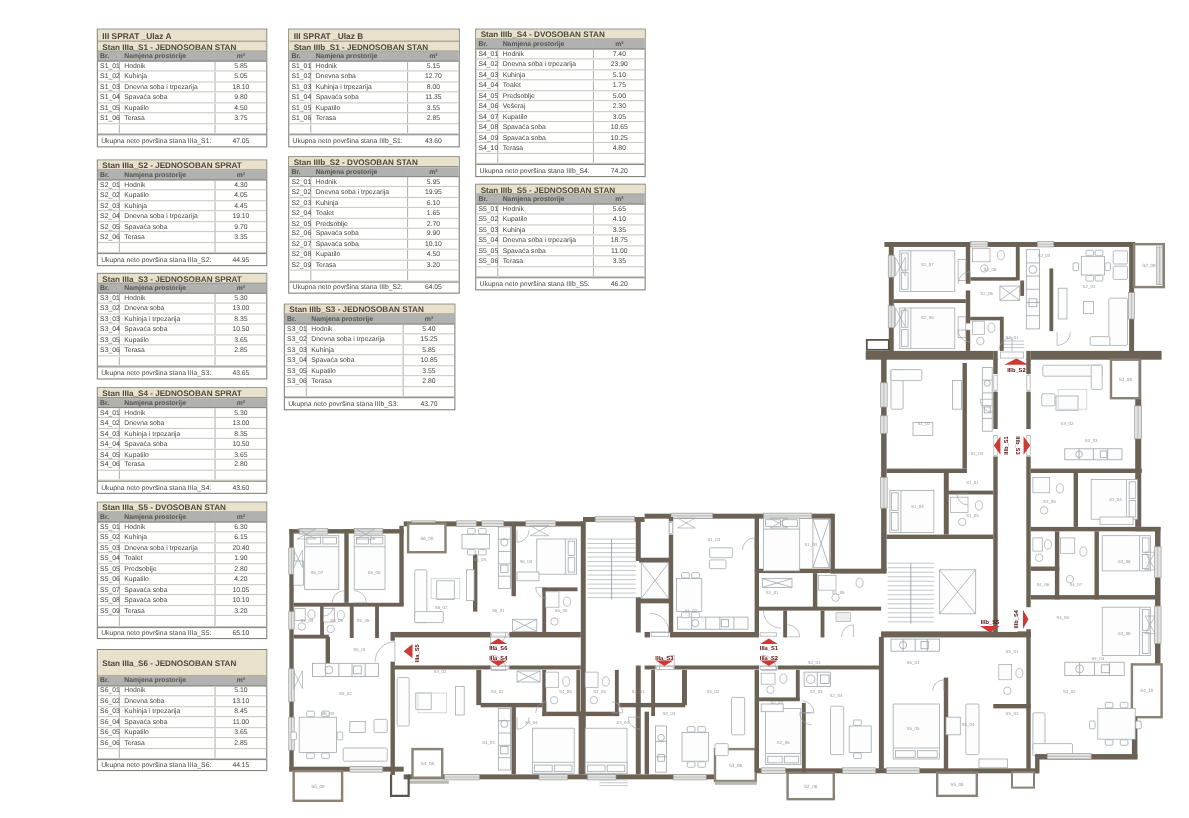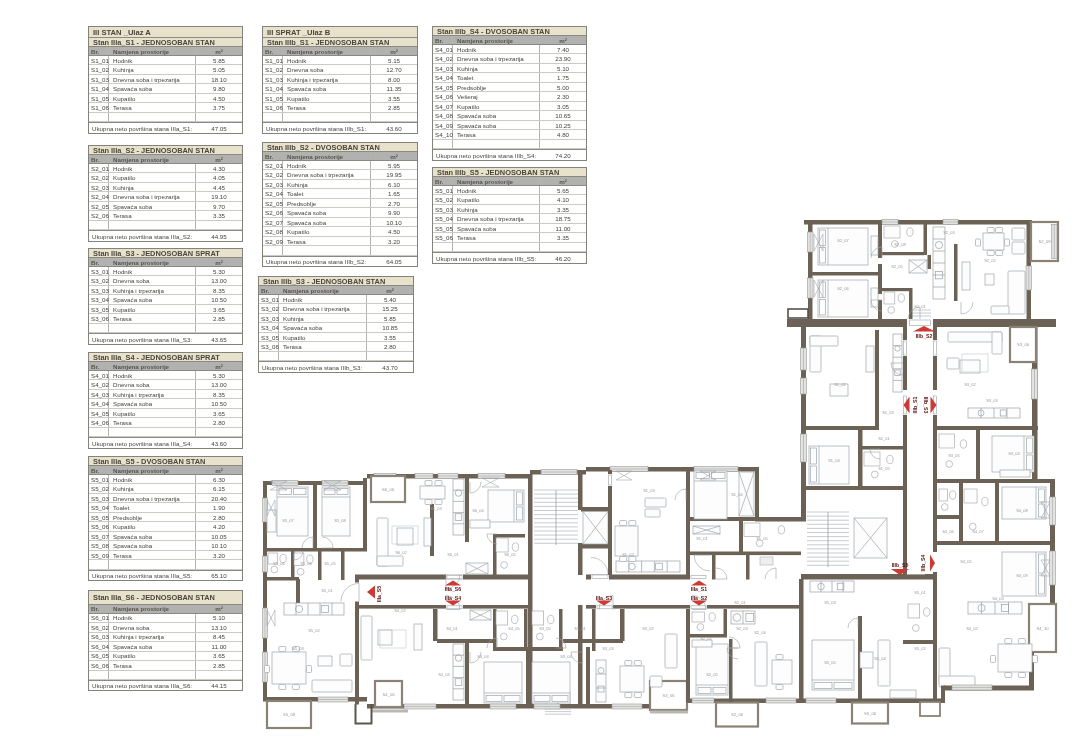--- a/index.html
+++ b/index.html
@@ -17,21 +17,21 @@
 .c1{box-sizing:border-box;padding-left:2px;flex:none;height:100%;
   display:flex;align-items:center;border-right:1px solid #b5b5af;}
 .c2{display:flex;align-items:center;box-sizing:border-box;padding-left:4px;flex:none;height:100%;
   border-right:1px solid #b5b5af;}
 .c3{display:flex;align-items:center;justify-content:center;box-sizing:border-box;flex:none;height:100%;}
 .ttot{font-size:6.2px;color:#45443f;border-top:1px solid #8a8a82;}
 .totl{display:flex;align-items:center;box-sizing:border-box;padding-left:3px;flex:none;height:100%;}
 </style></head><body>
 
 <div class="tbl" style="left:88px;top:26px;width:153px">
-<div class="trow ttitle" style="height:11.0px">III STAN _Ulaz A</div>
+<div class="trow ttitle" style="height:11.0px">III SPRAT _Ulaz A</div>
 <div class="trow tsub" style="height:9.4px">Stan IIIa_S1 - JEDNOSOBAN STAN</div>
 <div class="trow thead" style="height:8.6px">
       <span class="c1" style="width:20px">Br.</span>
       <span class="c2" style="width:87px">Namjena prostorije</span>
       <span class="c3" style="width:46px">m²</span>
     </div>
 <div class="trow tdata" style="height:9.5px">
       <span class="c1" style="width:20px">S1_01</span>
       <span class="c2" style="width:87px">Hodnik</span>
       <span class="c3" style="width:46px">5.85</span>
@@ -66,21 +66,21 @@
       <span class="c2" style="width:87px"></span>
       <span class="c3" style="width:46px"></span>
     </div>
 <div class="trow ttot" style="height:10.2px">
       <span class="totl" style="width:107px">Ukupna neto površina stana IIIa_S1:</span>
       <span class="c3" style="width:46px">47.05</span>
     </div>
 </div>
 
 <div class="tbl" style="left:88px;top:145px;width:153px">
-<div class="trow tsub" style="height:9.4px">Stan IIIa_S2 - JEDNOSOBAN STAN</div>
+<div class="trow tsub" style="height:9.4px">Stan IIIa_S2 - JEDNOSOBAN SPRAT</div>
 <div class="trow thead" style="height:8.6px">
       <span class="c1" style="width:20px">Br.</span>
       <span class="c2" style="width:87px">Namjena prostorije</span>
       <span class="c3" style="width:46px">m²</span>
     </div>
 <div class="trow tdata" style="height:9.5px">
       <span class="c1" style="width:20px">S2_01</span>
       <span class="c2" style="width:87px">Hodnik</span>
       <span class="c3" style="width:46px">4.30</span>
     </div>
@@ -273,21 +273,21 @@
       <span class="c2" style="width:87px"></span>
       <span class="c3" style="width:46px"></span>
     </div>
 <div class="trow ttot" style="height:10.2px">
       <span class="totl" style="width:107px">Ukupna neto površina stana IIIa_S5:</span>
       <span class="c3" style="width:46px">65.10</span>
     </div>
 </div>
 
 <div class="tbl" style="left:88px;top:590px;width:153px">
-<div class="trow tsub" style="height:14px">Stan IIIa_S6 - JEDNOSOBAN STAN</div>
+<div class="trow tsub" style="height:24px">Stan IIIa_S6 - JEDNOSOBAN STAN</div>
 <div class="trow thead" style="height:8.6px">
       <span class="c1" style="width:20px">Br.</span>
       <span class="c2" style="width:87px">Namjena prostorije</span>
       <span class="c3" style="width:46px">m²</span>
     </div>
 <div class="trow tdata" style="height:9.5px">
       <span class="c1" style="width:20px">S6_01</span>
       <span class="c2" style="width:87px">Hodnik</span>
       <span class="c3" style="width:46px">5.10</span>
     </div>

